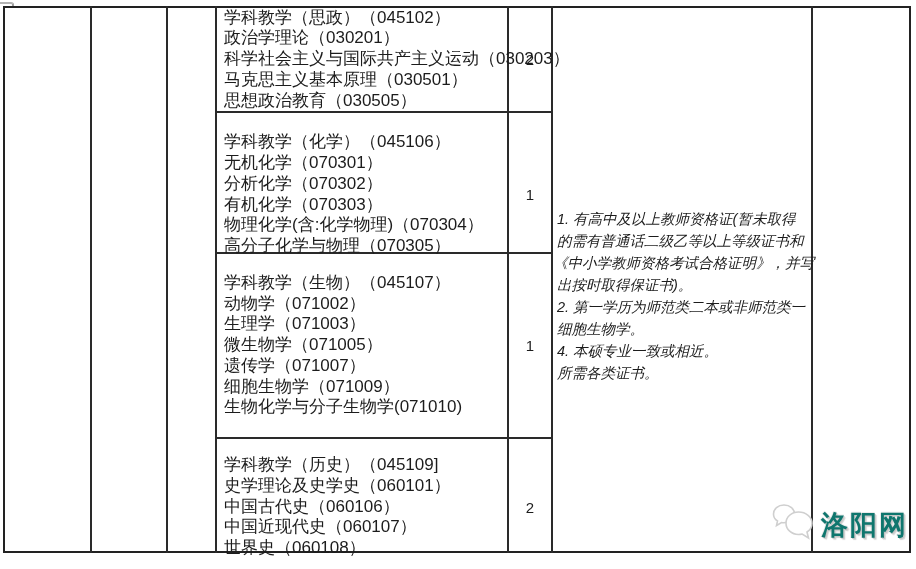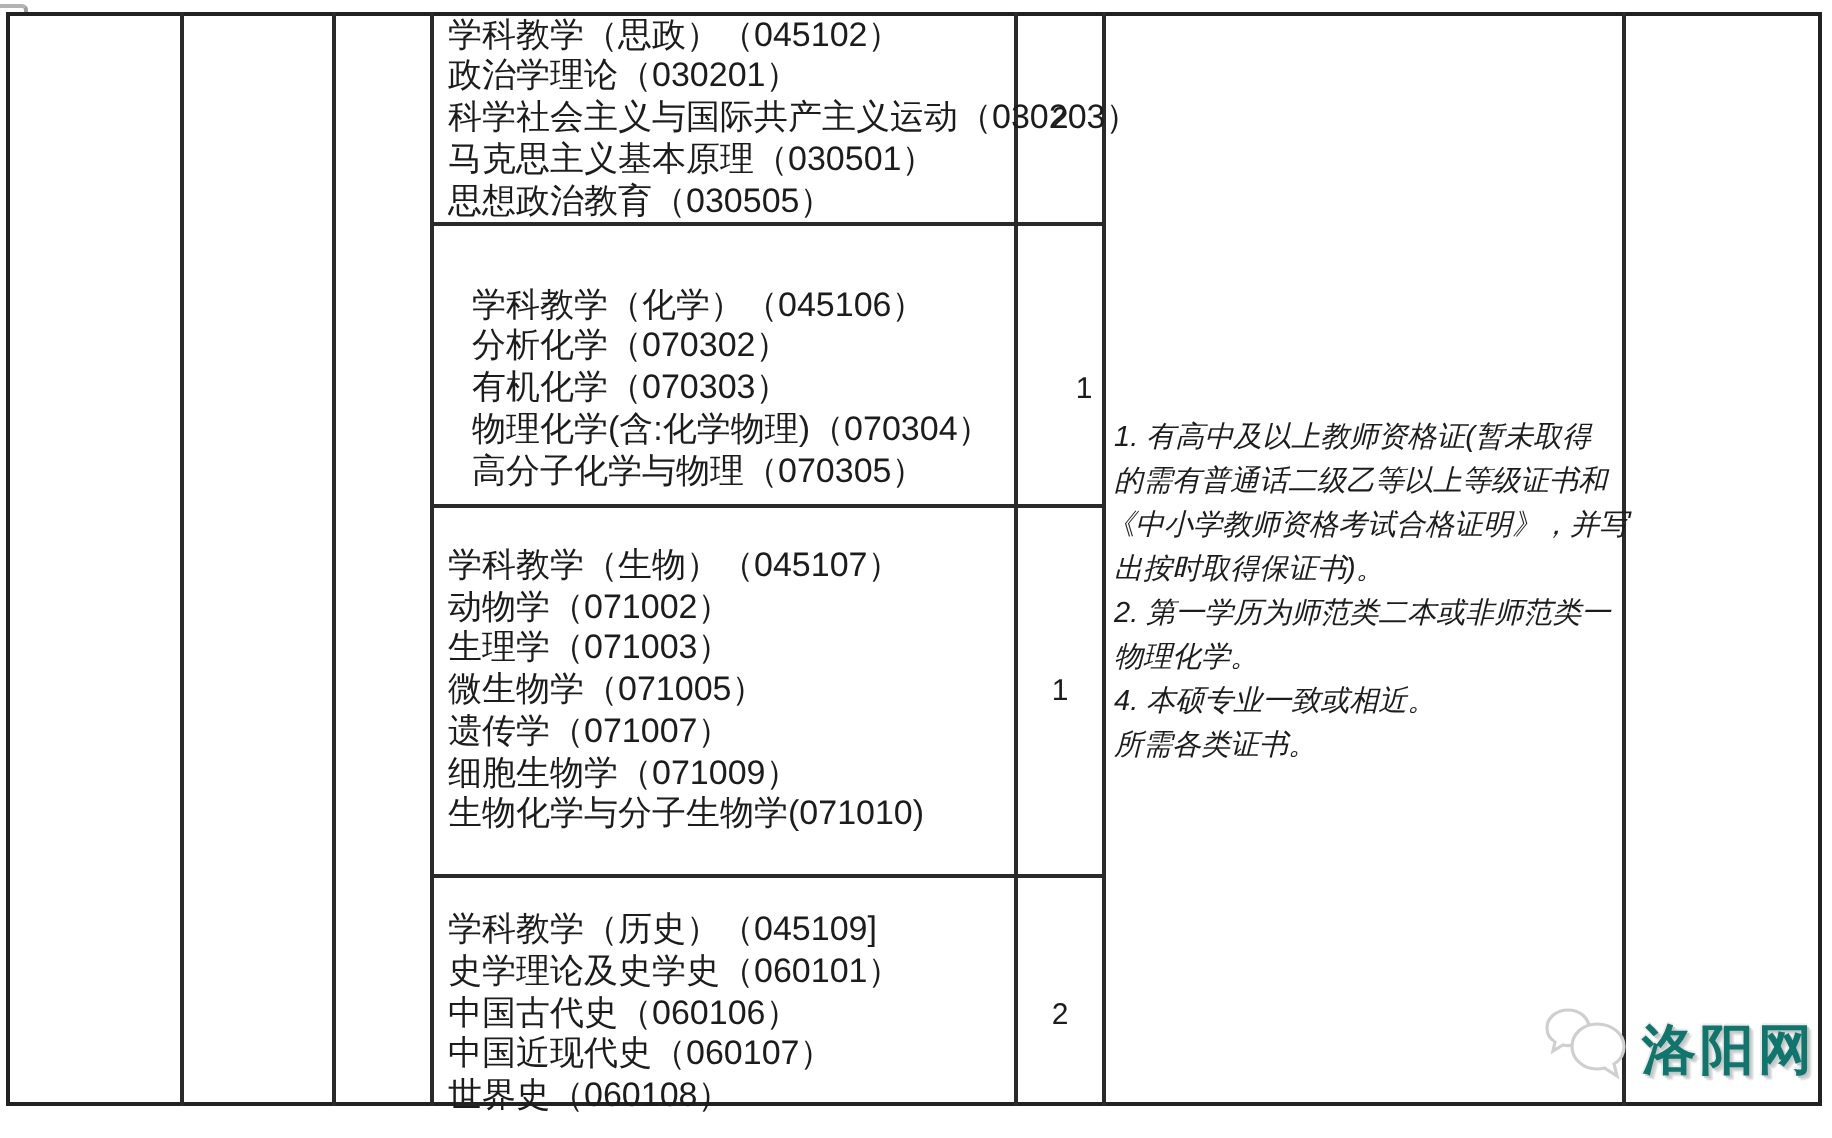--- a/index.html
+++ b/index.html
@@ -26,21 +26,21 @@
   .subcell{
     position:absolute;left:217px;width:288px;box-sizing:border-box;
     padding-left:7px;display:flex;flex-direction:column;justify-content:center;
   }
   .qcell{
     position:absolute;left:509px;width:42px;
     display:flex;align-items:center;justify-content:center;
     font-size:15px;
   }
   .r1{top:8px;height:103px;}
-  .r2{top:113px;height:163px;margin-left:12px;}
+  .r2{top:113px;height:163px;}
   .r3{top:254px;height:183px;}
   .r4{top:439px;height:136px;}
 
   .sline{font-size:17px;line-height:20.8px;white-space:nowrap;}
 
   .reqcell{
     position:absolute;left:557px;top:208px;width:252px;font-style:italic;
   }
   .rline{font-size:14.5px;line-height:22px;white-space:nowrap;}
   .rline.hang{margin-left:-4px;}
@@ -92,20 +92,21 @@
     <div class="sline">学科教学（思政）（045102）</div>
     <div class="sline">政治学理论（030201）</div>
     <div class="sline">科学社会主义与国际共产主义运动（030203）</div>
     <div class="sline">马克思主义基本原理（030501）</div>
     <div class="sline">思想政治教育（030505）</div>
   </div>
   <div class="qcell r1">2</div>
 
   <div class="subcell r2">
     <div class="sline">学科教学（化学）（045106）</div>
+    <div class="sline">无机化学（070301）</div>
     <div class="sline">分析化学（070302）</div>
     <div class="sline">有机化学（070303）</div>
     <div class="sline">物理化学(含:化学物理)（070304）</div>
     <div class="sline">高分子化学与物理（070305）</div>
   </div>
   <div class="qcell r2">1</div>
 
   <div class="subcell r3">
     <div class="sline">学科教学（生物）（045107）</div>
     <div class="sline">动物学（071002）</div>
@@ -125,21 +126,21 @@
     <div class="sline">世界史（060108）</div>
   </div>
   <div class="qcell r4">2</div>
 
   <div class="reqcell">
     <div class="rline">1. 有高中及以上教师资格证(暂未取得</div>
     <div class="rline">的需有普通话二级乙等以上等级证书和</div>
     <div class="rline hang">《中小学教师资格考试合格证明》，并写</div>
     <div class="rline">出按时取得保证书)。</div>
     <div class="rline">2. 第一学历为师范类二本或非师范类一</div>
-    <div class="rline">物理化学。</div>
+    <div class="rline">细胞生物学。</div>
     <div class="rline">4. 本硕专业一致或相近。</div>
     <div class="rline">所需各类证书。</div>
   </div>
 
   <div class="watermark">
     <span class="wm-icon">
       <svg width="46" height="42" viewBox="0 0 46 42">
         <g fill="#ffffff" stroke="#cfcfcf" stroke-width="1.6">
           <path d="M14 3 C8 3 3.5 7 3.5 12 C3.5 15 5 17.5 7.5 19 L6.5 23.5 L11.5 20.5 C12.3 20.7 13.1 20.8 14 20.8 C20 20.8 24.5 16.8 24.5 12 C24.5 7 20 3 14 3 Z"></path>
           <path d="M28.5 10 C21.5 10 16 15 16 21.2 C16 27.4 21.5 32.5 28.5 32.5 C29.8 32.5 31 32.3 32.2 32 L38.5 36 L37 30 C40.2 28 42 24.8 42 21.2 C42 15 36 10 28.5 10 Z"></path>

